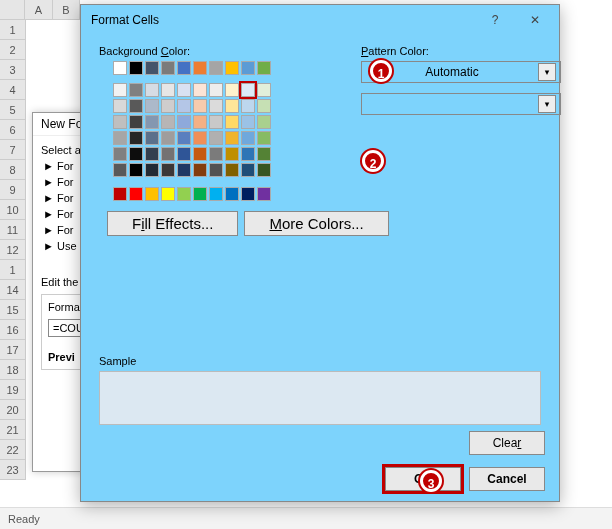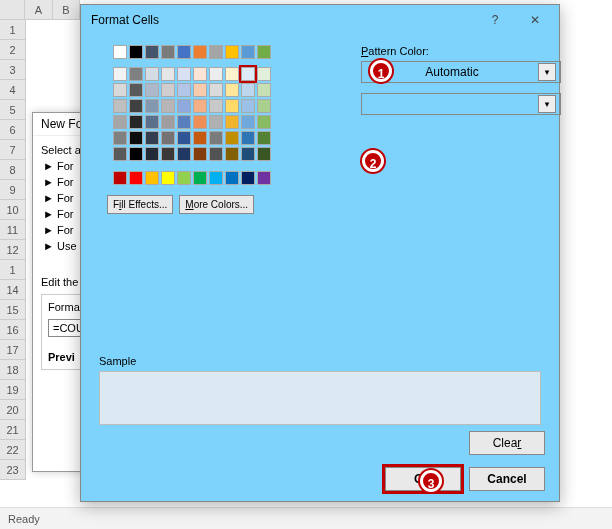--- a/index.html
+++ b/index.html
@@ -28,21 +28,21 @@
   .tab.active { border:1px solid #ccc; border-bottom:1px solid #fff; background:#fff;}
   .tab.outlined { outline:3px solid #c00000;}
   .body { padding:10px 18px; position:relative; height:400px;}
   .section-label { font-size:11px; margin-bottom:4px;}
   .nocolor { width:176px; height:18px; border:1px solid #888; text-align:center; font-size:11px; line-height:16px; margin:2px 0 4px 14px;}
   .swatch-grid { margin-left:14px;}
   .swatch-row { display:flex; gap:2px; margin-bottom:2px;}
   .sw { width:14px; height:14px; border:1px solid #aaa;}
   .sw.sel { outline:2px solid #c00000; outline-offset:0;}
   .btnrow { display:flex; gap:6px; margin:10px 0 0 8px;}
-  .btn { border:1px solid #888; background:#e9e9e9; padding:3px 5px; font-size:10px;}
+  .btn { border:1px solid #888; background:#e9e9e9; padding:3px 24px; font-size:15px;}
   .btn u { text-decoration:underline;}
   .right-col { position:absolute; top:10px; left:280px;}
   .select-box { width:200px; height:22px; border:1px solid #888; display:flex; align-items:center; justify-content:space-between; padding:0 4px; margin-bottom:10px;}
   .select-box .dd { width:18px; height:18px; border:1px solid #888; background:#eee; text-align:center; font-size:9px; line-height:16px;}
   .sample-area { position:absolute; bottom:10px; left:18px; right:18px;}
   .sample-box { background:#dce8f2; border:1px solid #bbb; height:54px; margin-top:4px;}
   .dlg-buttons { position:absolute; bottom:10px; right:14px; display:flex; gap:8px;}
   .dlg-btn { width:76px; height:24px; border:1px solid #888; background:#e9e9e9; text-align:center; line-height:22px; font-size:12px;font-weight:bold;}
   .dlg-btn.primary { outline:3px solid #c00000;}
   .clear-btn { position:absolute; bottom:46px; right:14px; width:76px; height:24px; border:1px solid #888; background:#e9e9e9; text-align:center; line-height:22px; font-size:12px;}
@@ -161,20 +161,21 @@
 
 <div class="dialog">
   <div class="titlebar">
     <span>Format Cells</span>
     <div class="wbtn">
       <div>?</div>
       <div>✕</div>
     </div>
   </div>
   <div class="body">
+    <div class="section-label">Background <u>C</u>olor:</div>
     <div class="swatch-grid" id="swatches">
         <div class="swatch-row" style="margin-bottom: 8px;">
           <div class="sw" style="background: rgb(255, 255, 255);"></div>
           <div class="sw" style="background: rgb(0, 0, 0);"></div>
           <div class="sw" style="background: rgb(68, 84, 106);"></div>
           <div class="sw" style="background: rgb(123, 123, 123);"></div>
           <div class="sw" style="background: rgb(68, 114, 196);"></div>
           <div class="sw" style="background: rgb(237, 125, 49);"></div>
           <div class="sw" style="background: rgb(165, 165, 165);"></div>
           <div class="sw" style="background: rgb(255, 192, 0);"></div>

